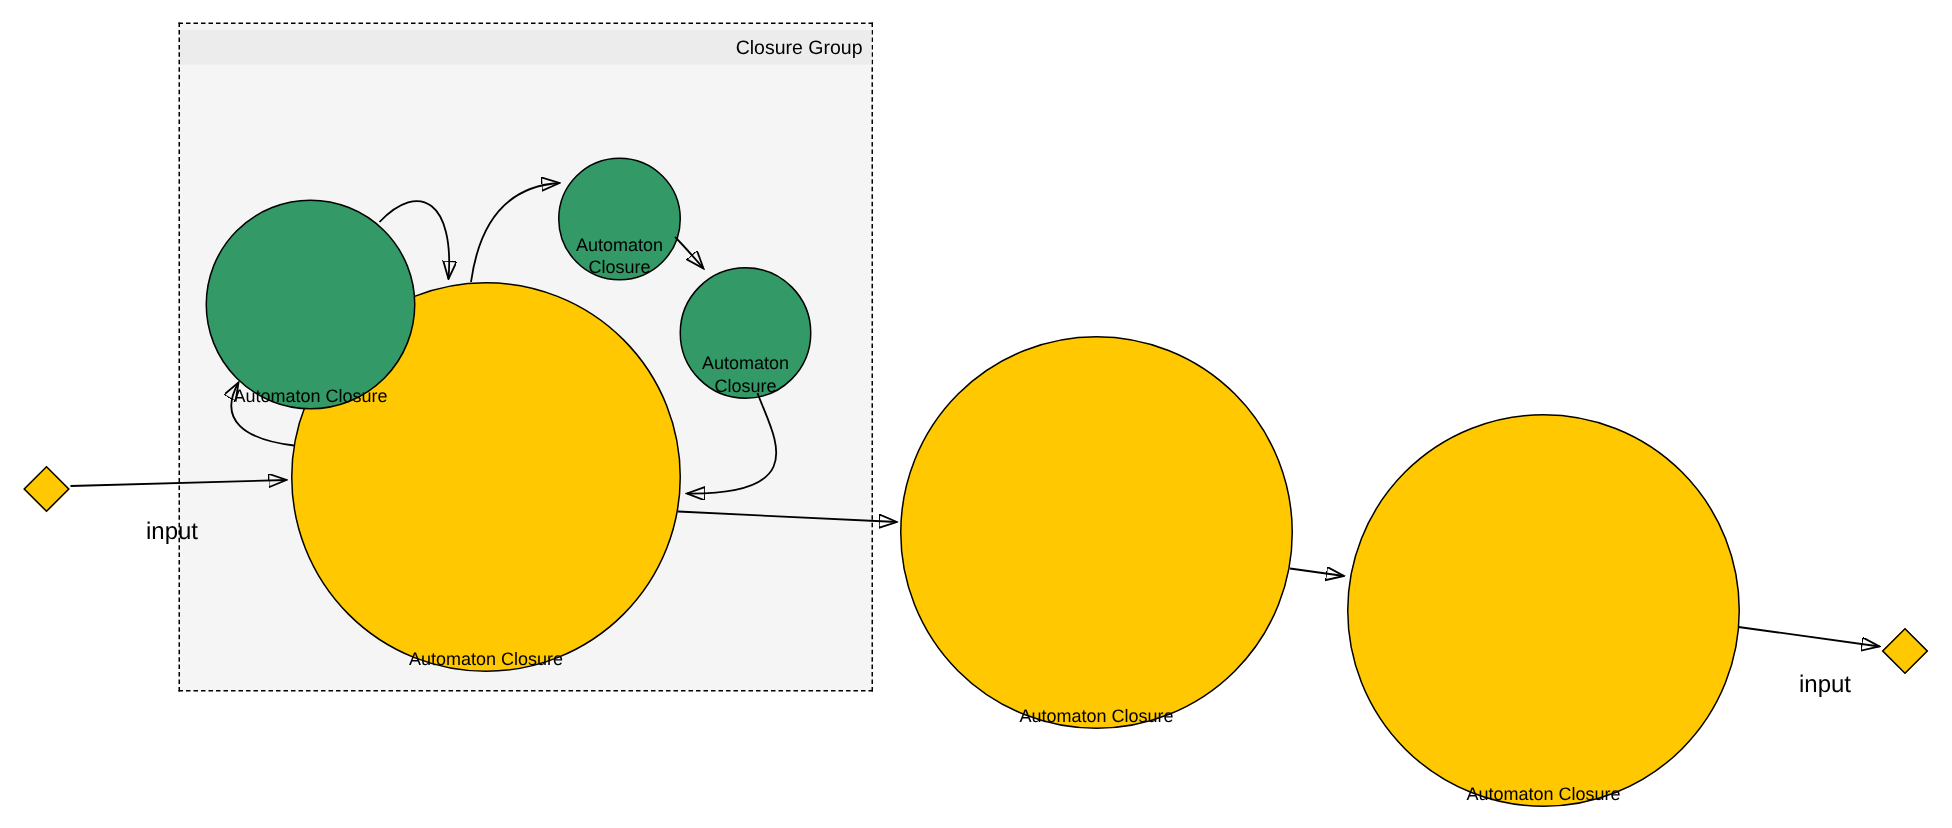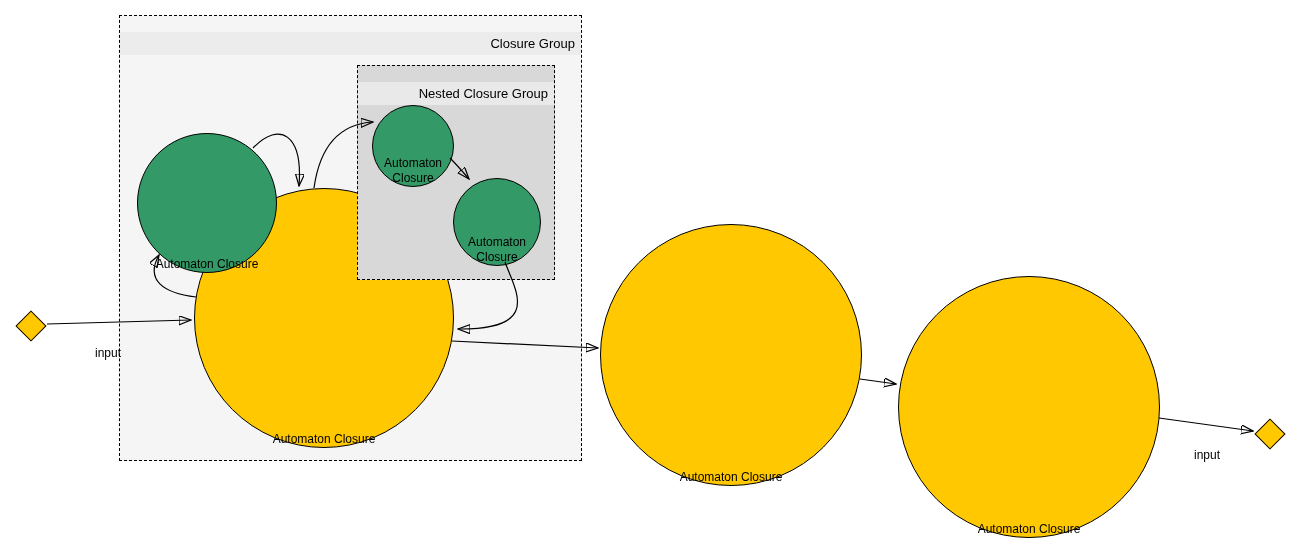--- a/index.html
+++ b/index.html
@@ -8,21 +8,21 @@
     position: relative;
     width: 1301px;
     height: 552px;
     background: #ffffff;
     overflow: hidden;
   }
   .group { position: absolute; border: 1px dashed #000; }
   .group.outer { left: 119px; top: 15px; width: 463px; height: 446px; background: #f5f5f5; }
   .group.nested { left: 357px; top: 65px; width: 198px; height: 215px; background: #d8d8d8; }
   .group-header {
-    position: absolute; left: 0; right: 0; top: 16px; height: 23px;
+    position: absolute; left: 0; right: 0; top: 4px; height: 23px;
     display: flex; align-items: center; justify-content: flex-end;
     padding-right: 6px; font-size: 13px; color: #000; white-space: nowrap;
   }
   .group.outer  .group-header { background: #ececec; }
   .group.nested .group-header { background: #e9e9e9; }
   .node-circle {
     position: absolute; border: 1px solid #000; border-radius: 50%;
     display: flex; align-items: flex-end; justify-content: center;
     text-align: center; font-size: 12px; line-height: 1.25; color: #000;
   }
@@ -35,21 +35,21 @@
   #node-nested-green-2 { left: 453px; top: 178px; width: 88px;  height: 88px;  }
   #node-chain-yellow-1 { left: 600px; top: 224px; width: 262px; height: 262px; }
   #node-chain-yellow-2 { left: 898px; top: 276px; width: 262px; height: 262px; }
   .diamond {
     position: absolute; width: 22px; height: 22px;
     background: #FFC800; border: 1px solid #000;
     transform: rotate(45deg);
   }
   .diamond.input  { left: 20px;   top: 315px; }
   .diamond.output { left: 1259px; top: 423px; }
-  .edge-label { position: absolute; font-size: 12px; color: #000; text-align: center; }
+  .edge-label { position: absolute; font-size: 16px; color: #000; text-align: right; }
   .edge-label.input  { left: 84px;   top: 346px; width: 48px; }
   .edge-label.output { left: 1180px; top: 448px; width: 54px; }
   svg.edges {
     position: absolute; left: 0; top: 0; width: 1301px; height: 552px;
     pointer-events: none;
   }
   svg.edges path { fill: none; stroke: #000; stroke-width: 1.2; }
 </style>
 </head>
 <body>
@@ -57,23 +57,20 @@
 <div class="canvas">
 
   <div class="group outer">
     <div class="group-header">Closure Group</div>
   </div>
 
   <div class="node-circle yellow" id="node-main-yellow">
     <span class="lbl">Automaton Closure</span>
   </div>
 
-  <div class="group nested">
-    <div class="group-header">Nested Closure Group</div>
-  </div>
 
   <div class="node-circle green" id="node-main-green">
     <span class="lbl">Automaton Closure</span>
   </div>
 
   <div class="node-circle green" id="node-nested-green-1">
     <span class="lbl">Automaton Closure</span>
   </div>
 
   <div class="node-circle green" id="node-nested-green-2">

